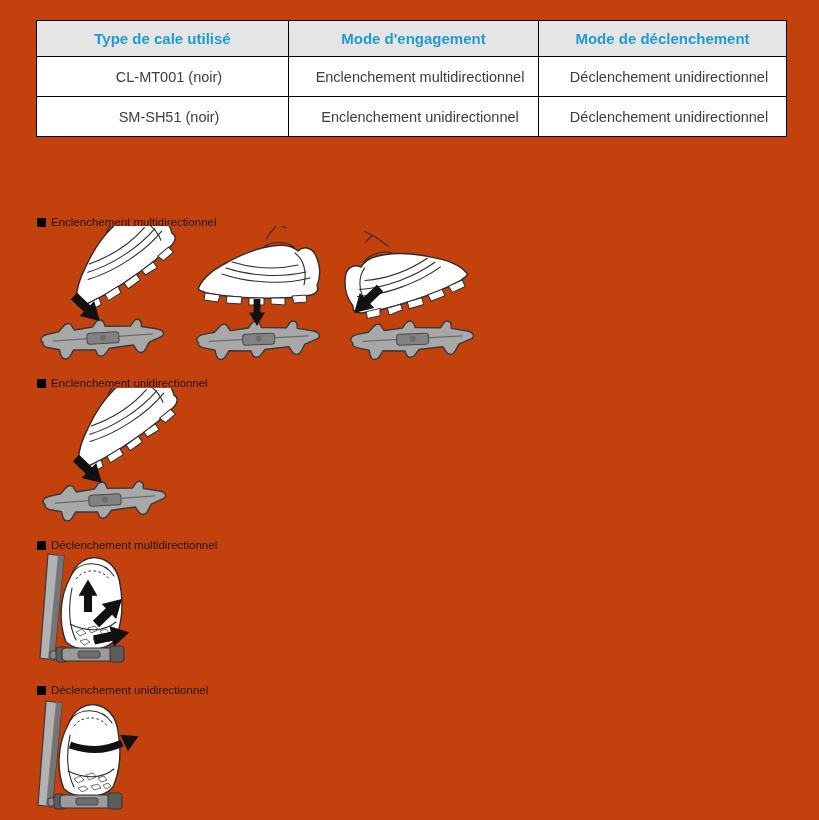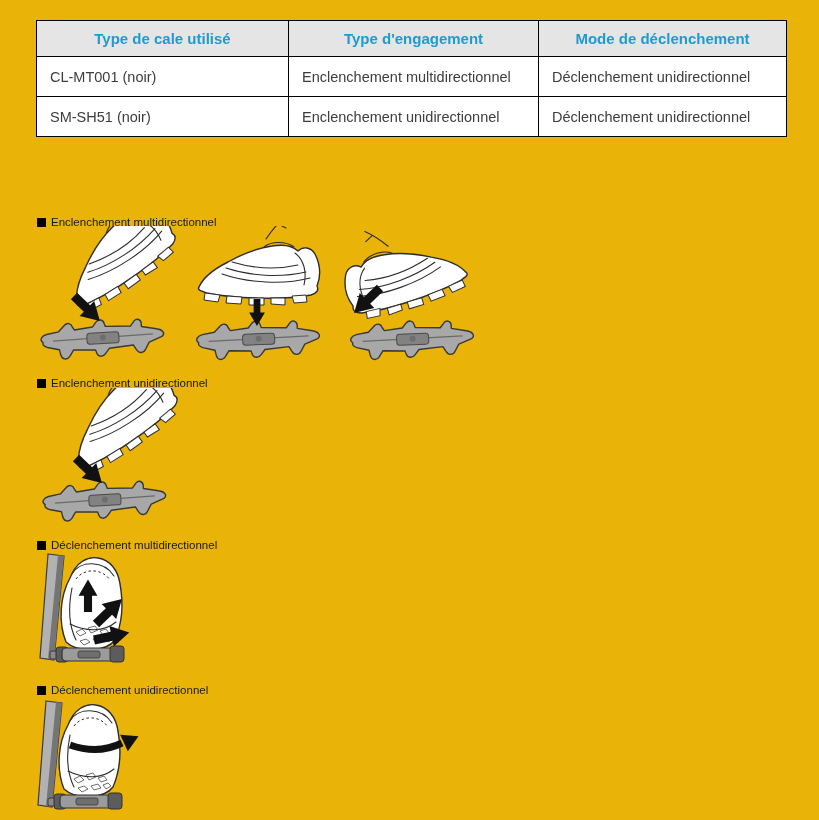--- a/index.html
+++ b/index.html
@@ -1,33 +1,33 @@
 <!DOCTYPE html>
 <html><head>
 <meta charset="utf-8">
 <style>
   * { margin:0; padding:0; box-sizing:border-box; }
   html,body { background:#fff; }
   .page {
-    position:relative; width:819px; height:820px; background:#eab308;
+    position:relative; width:819px; height:820px; background:#c2410c;
     font-family:"Liberation Sans", sans-serif; overflow:hidden;
   }
   
   .cleat-table {
     position:absolute; left:36px; top:20px; width:750px;
     border-collapse:collapse; table-layout:fixed;
   }
   .cleat-table th, .cleat-table td { border:1.5px solid #000; }
   .cleat-table th {
     height:36px; background:#e5e5e5; color:#1e9bd2;
     font-size:15px; font-weight:bold; text-align:center; vertical-align:middle;
   }
   .cleat-table td {
     height:40px; background:#fff; color:#3d3d3d;
-    font-size:14.5px; padding-left:13px; vertical-align:middle;
+    font-size:14.5px; padding-left:13px; vertical-align:middle;text-align:center;
   }
   
   .section-heading {
     position:absolute; left:37px; display:flex; align-items:center; gap:5px;
     font-size:11.5px; color:#1a1a1a; white-space:nowrap;
   }
   .section-heading .bullet { width:9px; height:9px; background:#000; flex:0 0 auto; }
   .sh1 { top:216px; } .sh2 { top:377px; } .sh3 { top:539px; } .sh4 { top:684px; }
   
   .illus { position:absolute; }
@@ -89,21 +89,21 @@
 
   <table class="cleat-table">
     <colgroup>
         <col style="width:252px">
         <col style="width:250px">
         <col style="width:248px">
       </colgroup>
     <thead>
       <tr>
         <th>Type de cale utilisé</th>
-        <th>Type d'engagement</th>
+        <th>Mode d'engagement</th>
         <th>Mode de déclenchement</th>
       </tr>
     </thead>
     <tbody>
       <tr>
         <td>CL-MT001 (noir)</td>
         <td>Enclenchement multidirectionnel</td>
         <td>Déclenchement unidirectionnel</td>
       </tr>
       <tr>

